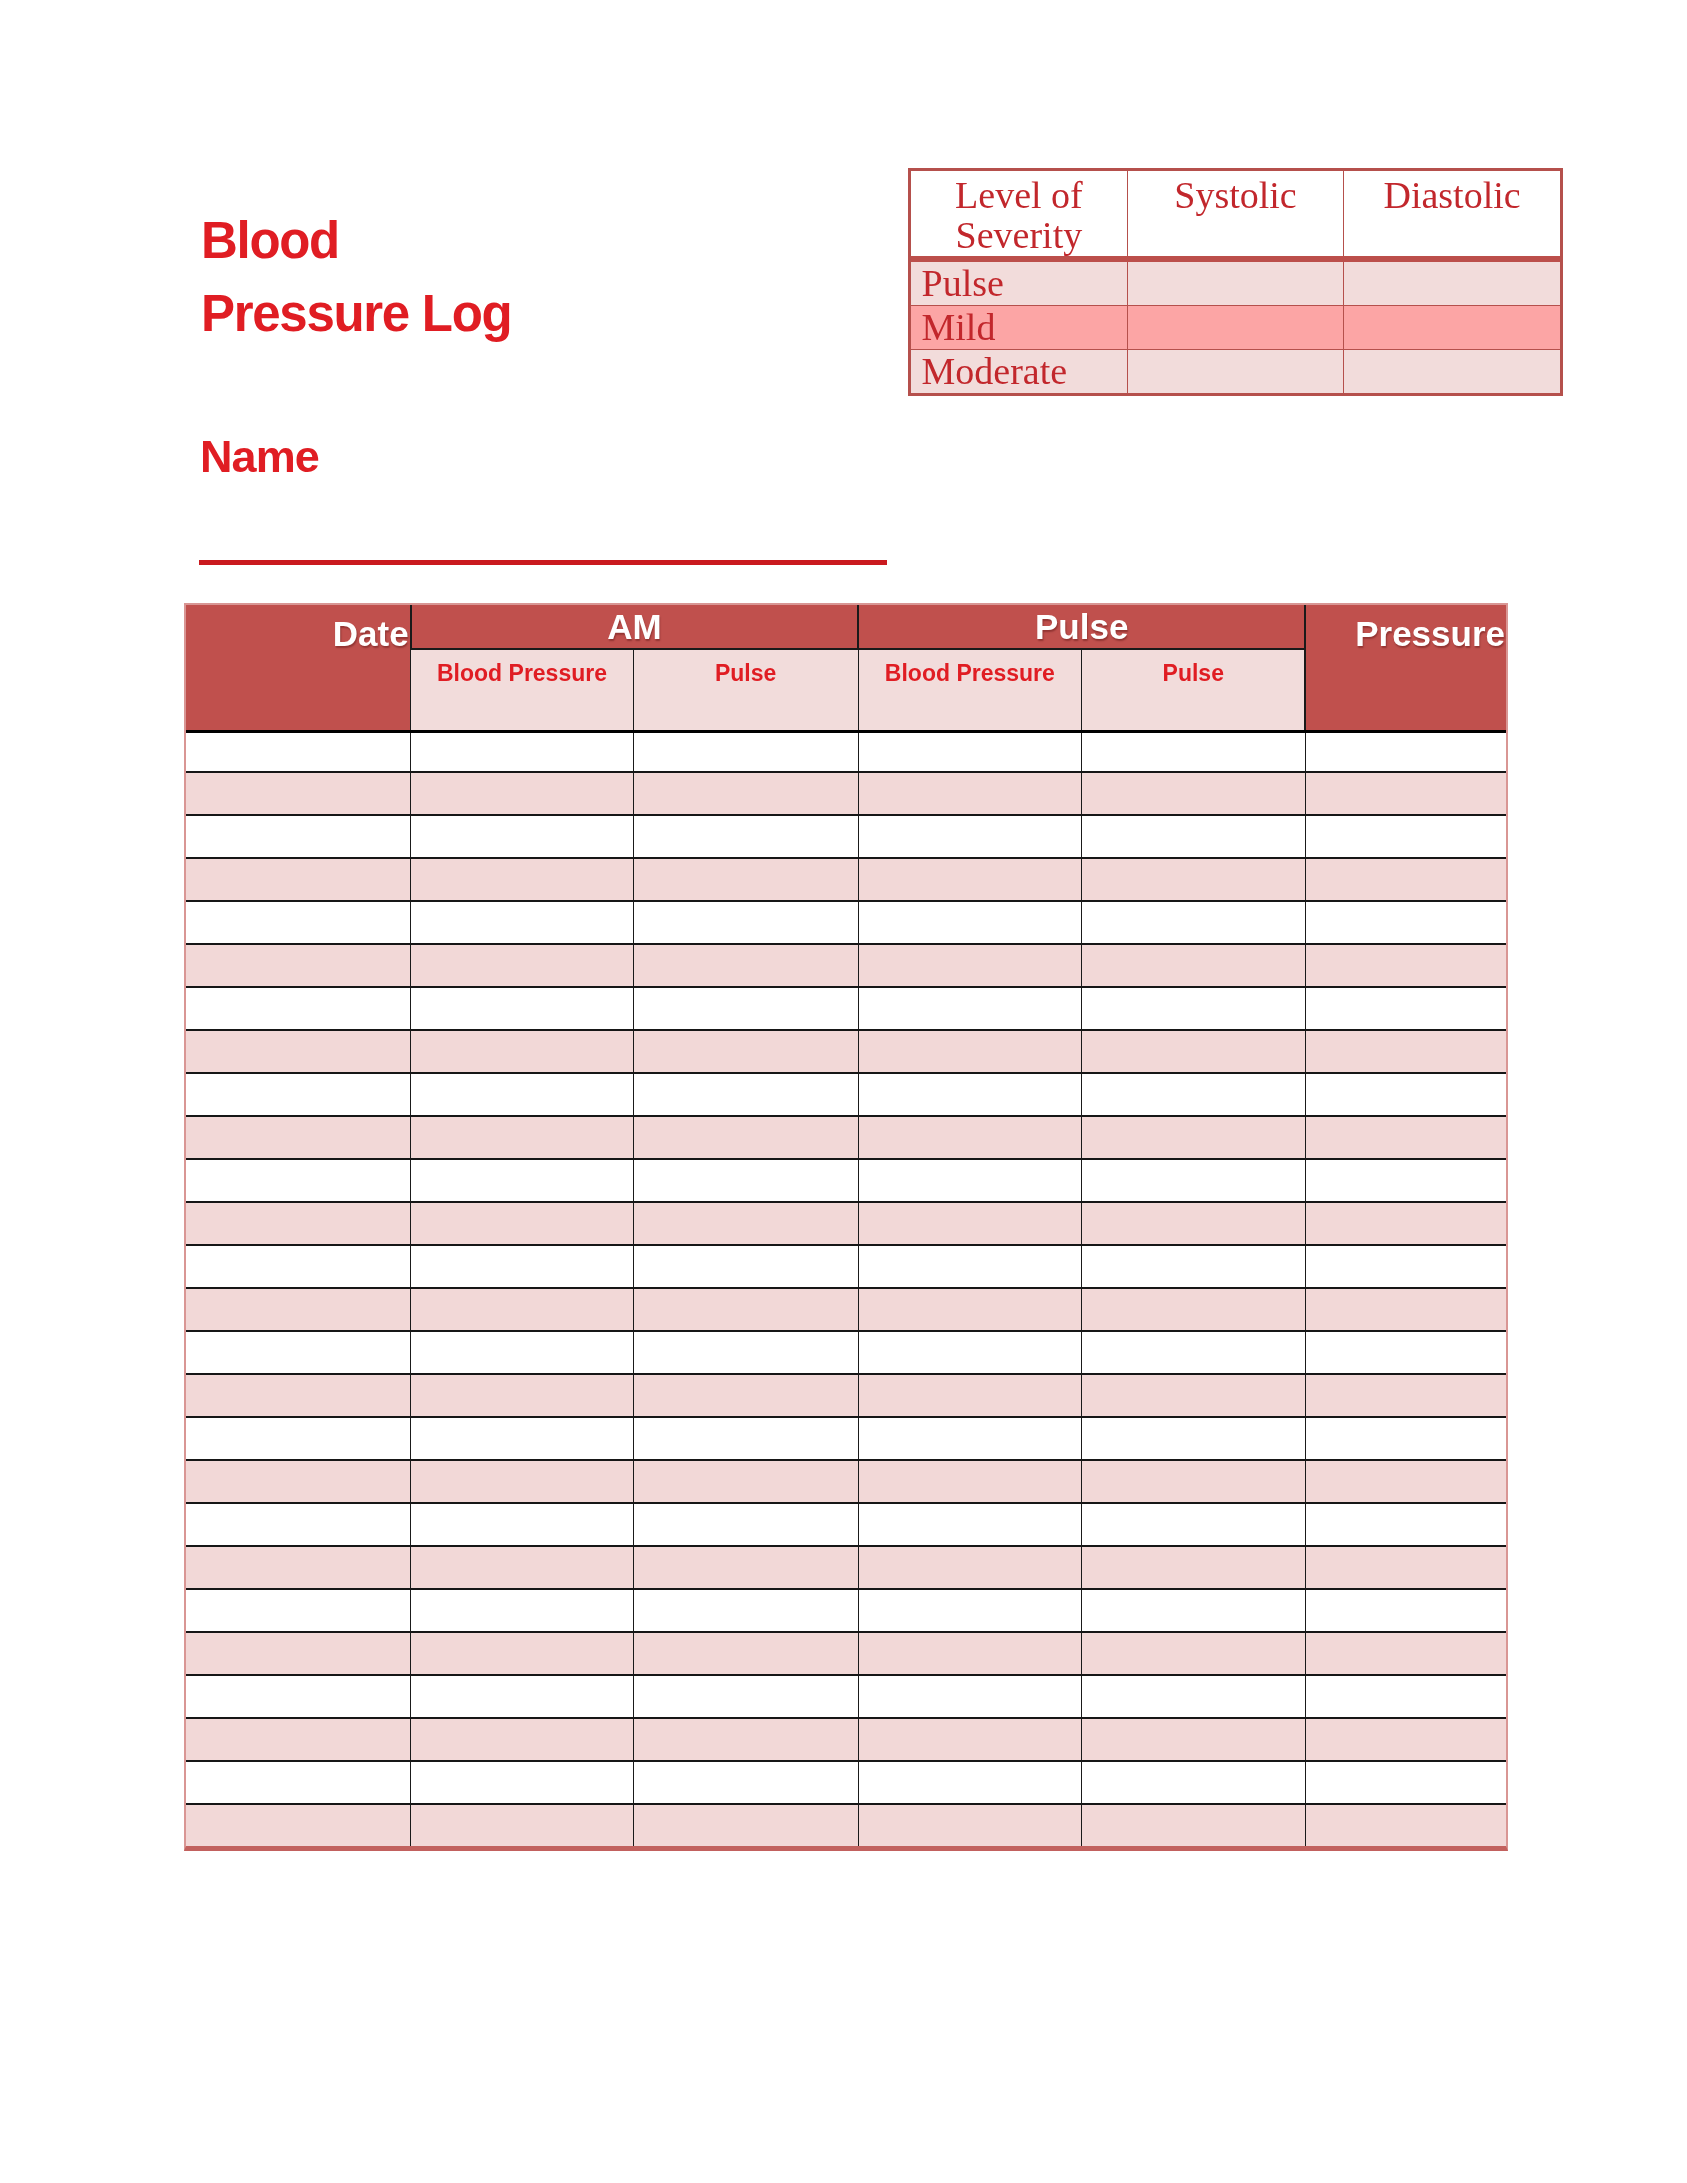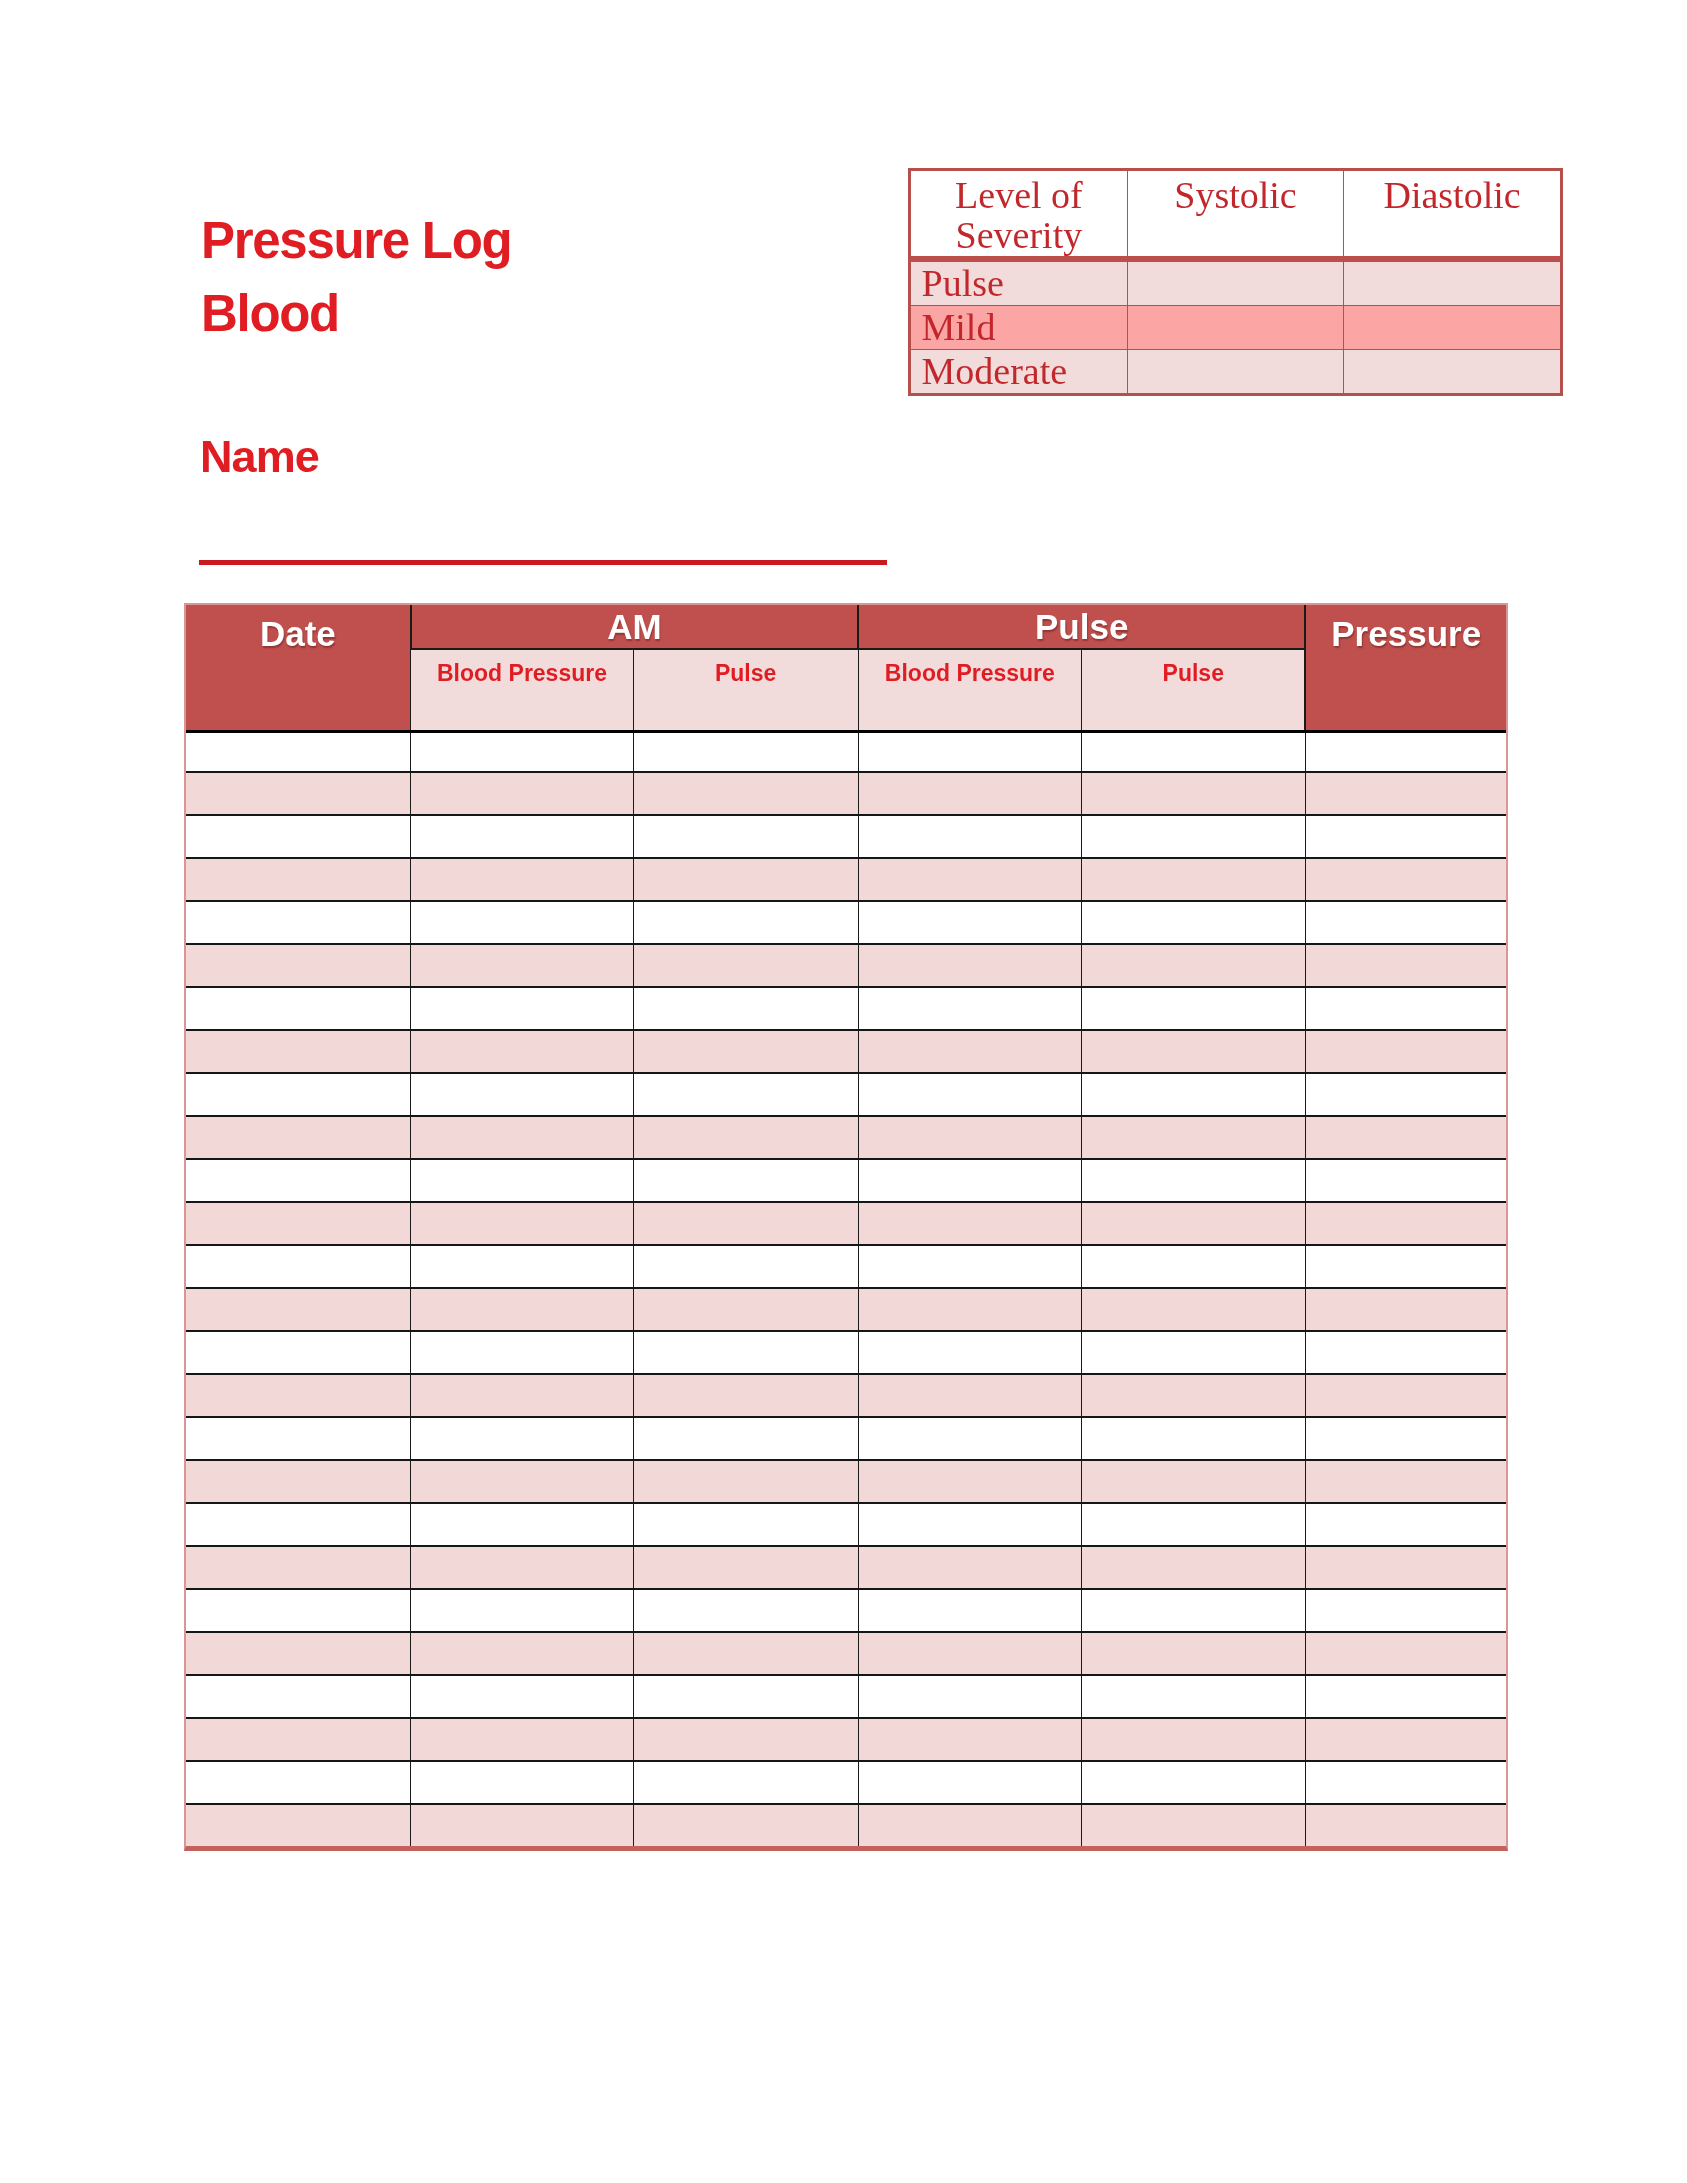--- a/index.html
+++ b/index.html
@@ -75,20 +75,21 @@
     text-align:center;text-shadow:0.9px 1.7px 1.7px rgba(60,0,0,0.35);
   }
   table.log th.group{
     height:41px;font-size:35px;
     border-left:2.6px solid var(--line-black);
     border-bottom:2.6px solid var(--line-black);
   }
   table.log th.merged{
     font-size:35px;vertical-align:top;padding-top:8.7px;
     border-bottom:3.5px solid #000;
+    text-align:right;
   }
   table.log th.merged.remarks{border-left:2.6px solid var(--line-black);}
   table.log tr.sub th{
     background:var(--light-pink);color:var(--accent-red);
     height:75px;font-size:23px;line-height:38px;vertical-align:top;padding-top:4.4px;
     text-shadow:none;
     border-left:1.7px solid var(--line-black);
     border-bottom:3.5px solid #000;
   }
   table.log td{
@@ -100,22 +101,22 @@
   table.log td:first-child{border-left:none;}
   table.log tr.first td{height:36px;border-top:none;}
   table.log tr.pink td{background:var(--row-pink);}
 </style>
 </head>
 <body>
 
 <div class="page">
 
   <div class="title">
+    <div>Blood</div>
     <div>Pressure Log</div>
-    <div>Blood</div>
   </div>
 
   <div class="severity-wrap">
     <table class="severity">
       <thead>
         <tr>
           <th>Level of Severity</th>
           <th>Systolic</th>
           <th>Diastolic</th>
         </tr>

